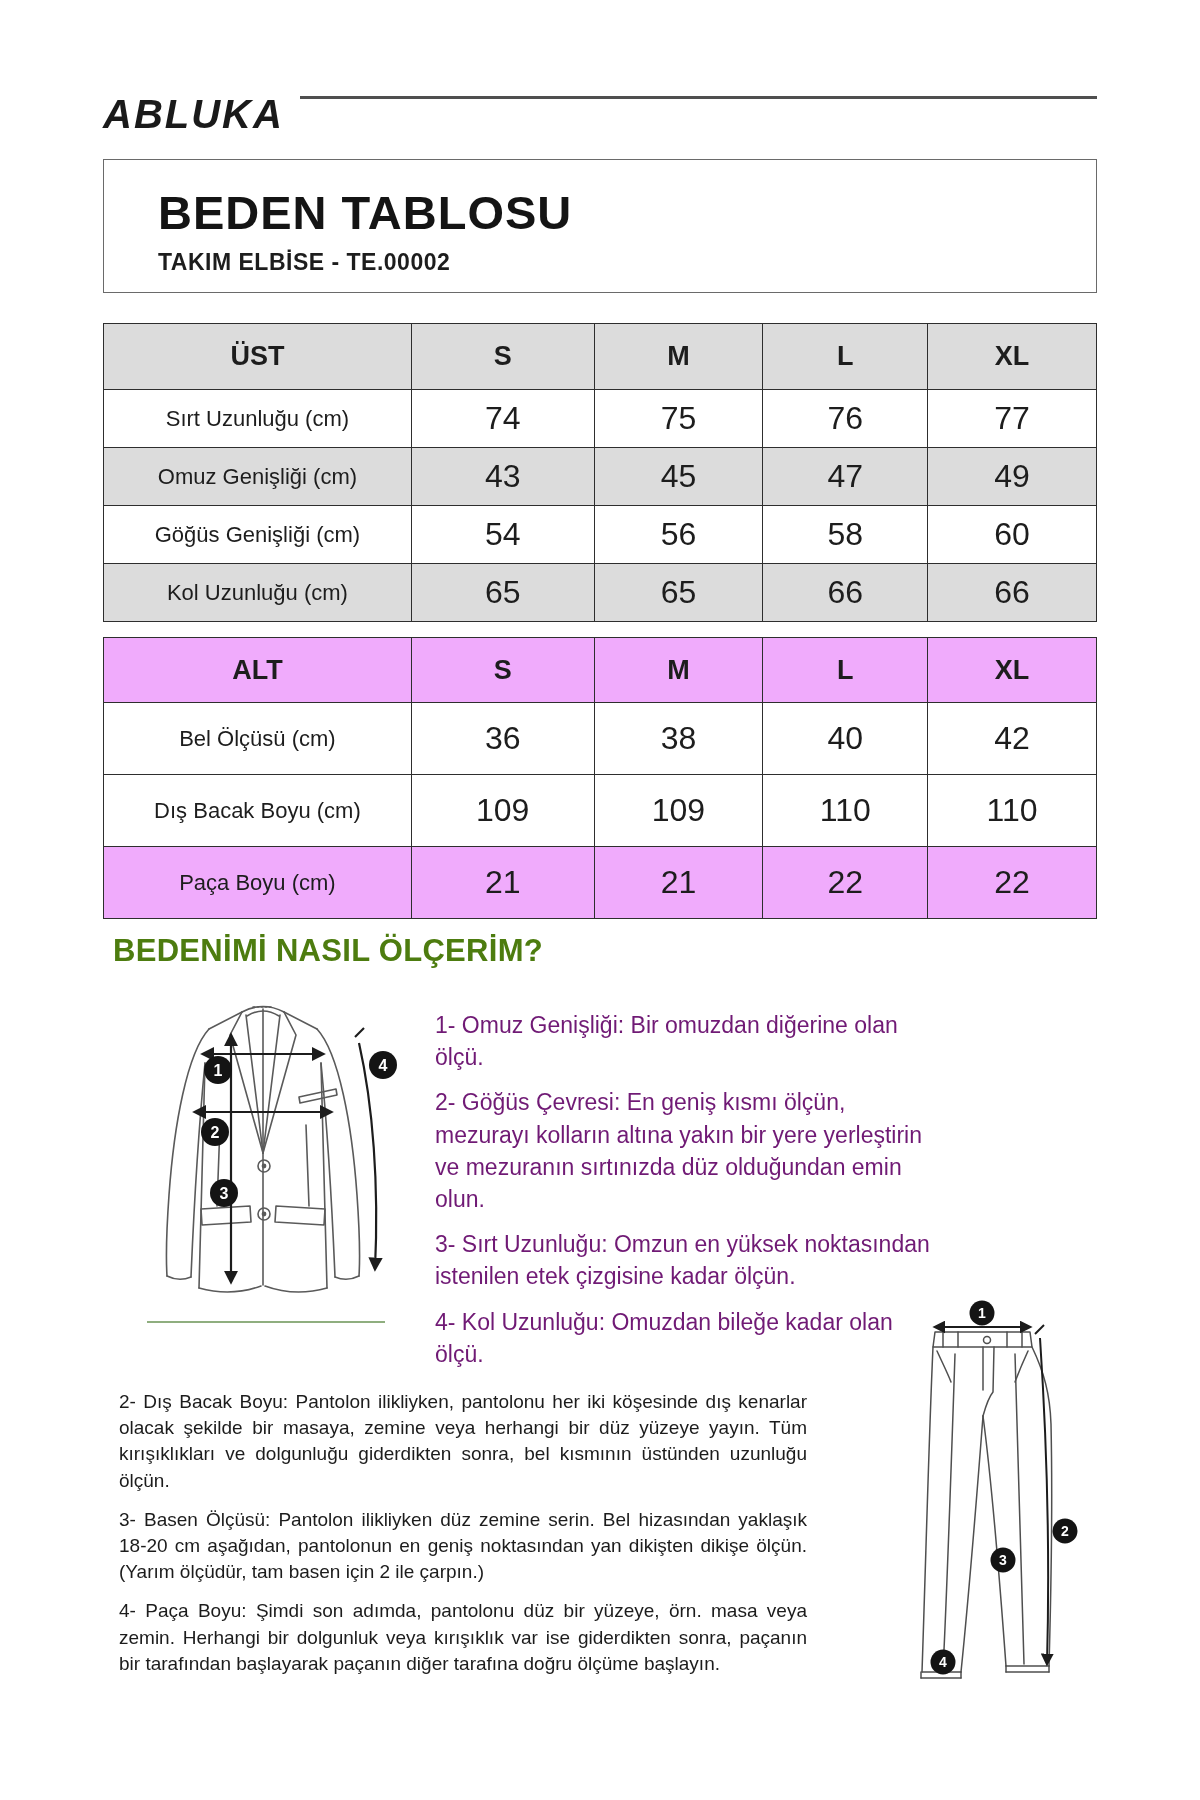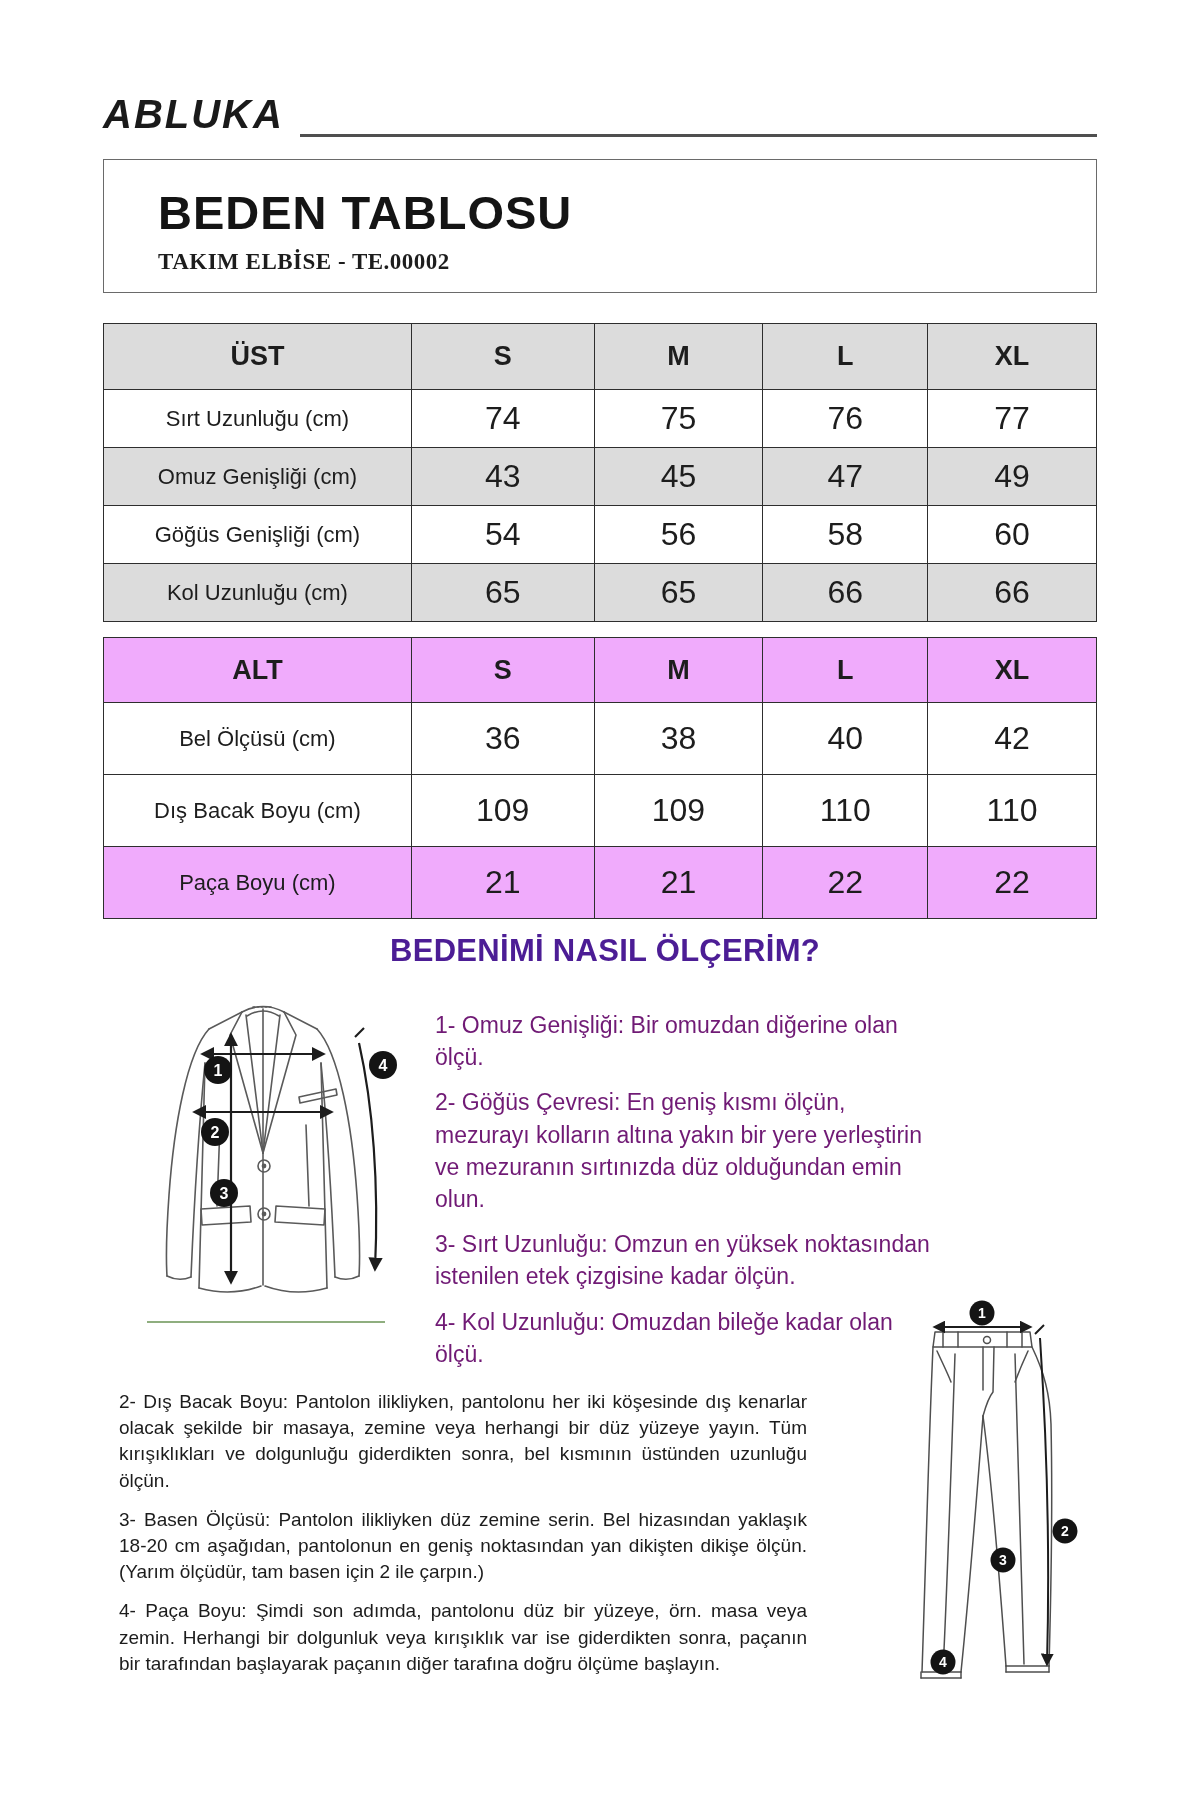--- a/index.html
+++ b/index.html
@@ -6,48 +6,48 @@
   html, body { background: #ffffff; }
   body {
     width: 1200px; min-height: 1800px;
     font-family: "Liberation Sans", "DejaVu Sans", sans-serif;
     color: #1d1d1d;
     overflow: hidden;
   }
   .content { margin: 0 103px; width: 994px; }
 
   
-  .brand-row { display: flex; align-items: flex-end; gap: 16px; padding-top: 92px; }
+  .brand-row { display: flex; align-items: flex-start; gap: 16px; padding-top: 92px; }
   .brand {
     font-size: 40px; font-weight: 800; font-style: italic;
     letter-spacing: 2px; color: #1a1a1a; white-space: nowrap;
   }
   .brand-rule { flex: 1; height: 3px; background: #4f4f4f; margin-top: 4px; }
 
   
   .title-box { margin-top: 22px; border: 1px solid #6a6a6a; height: 134px; padding: 25px 12px 0 54px; }
   .title { font-size: 47px; font-weight: 600; letter-spacing: 1px; color: #141414; }
-  .subtitle { font-size: 23px; font-weight: 600; letter-spacing: 0.5px; margin-top: 9px; font-family: Liberation Serif, serif; }
+  .subtitle { font-size: 23px; font-weight: 600; letter-spacing: 0.5px; margin-top: 9px; }
 
   
   table.size-table { width: 100%; border-collapse: collapse; table-layout: fixed; }
   .t-top { margin-top: 30px; }
   .t-bottom { margin-top: 15px; }
   .size-table th, .size-table td { border: 1px solid #2e2e2e; text-align: center; vertical-align: middle; margin-top: 9px; }
   .size-table th { height: 66px; font-size: 27px; font-weight: bold; }
   .t-bottom th { height: 65px; }
   .size-table td { height: 58px; }
   .t-bottom td { height: 72px; }
   td.row-label { font-size: 22px; font-weight: 400; }
   td.cell-val { font-size: 32px; font-weight: 400; }
   .t-top th, .t-top tr.shade td { background: #dcdcdc; }
   .t-bottom th, .t-bottom tr.shade td { background: #f0abfc; }
 
   
-  .section-heading { margin: 14px 0 0 10px; font-size: 31px; font-weight: 800; letter-spacing: 0.3px; color: #4c1d95; text-align: center; }
+  .section-heading { margin: 14px 0 0 10px; font-size: 31px; font-weight: 800; letter-spacing: 0.3px; color: #4d7c0f; }
   .measure-top { display: flex; margin-top: 16px; }
   .jacket-col { width: 300px; flex: none; padding-left: 10px; }
   .ground-line { width: 238px; height: 2px; background: #8fae7f; margin: 2px 0 0 34px; }
   .jacket-steps { width: 530px; padding: 24px 0 0 32px; }
   .jacket-steps p { font-size: 23px; line-height: 1.4; margin-bottom: 13px; color: #701a75; }
   .measure-bottom { display: flex; margin-top: 6px; }
   .pants-steps { width: 735px; padding-left: 16px; }
   .pants-steps p { font-size: 19px; line-height: 1.38; text-align: justify; margin-bottom: 13px; color: #1c1c1c; }
   .pants-col { width: 290px; flex: none; margin-left: auto; margin-top: -95px; }
 

